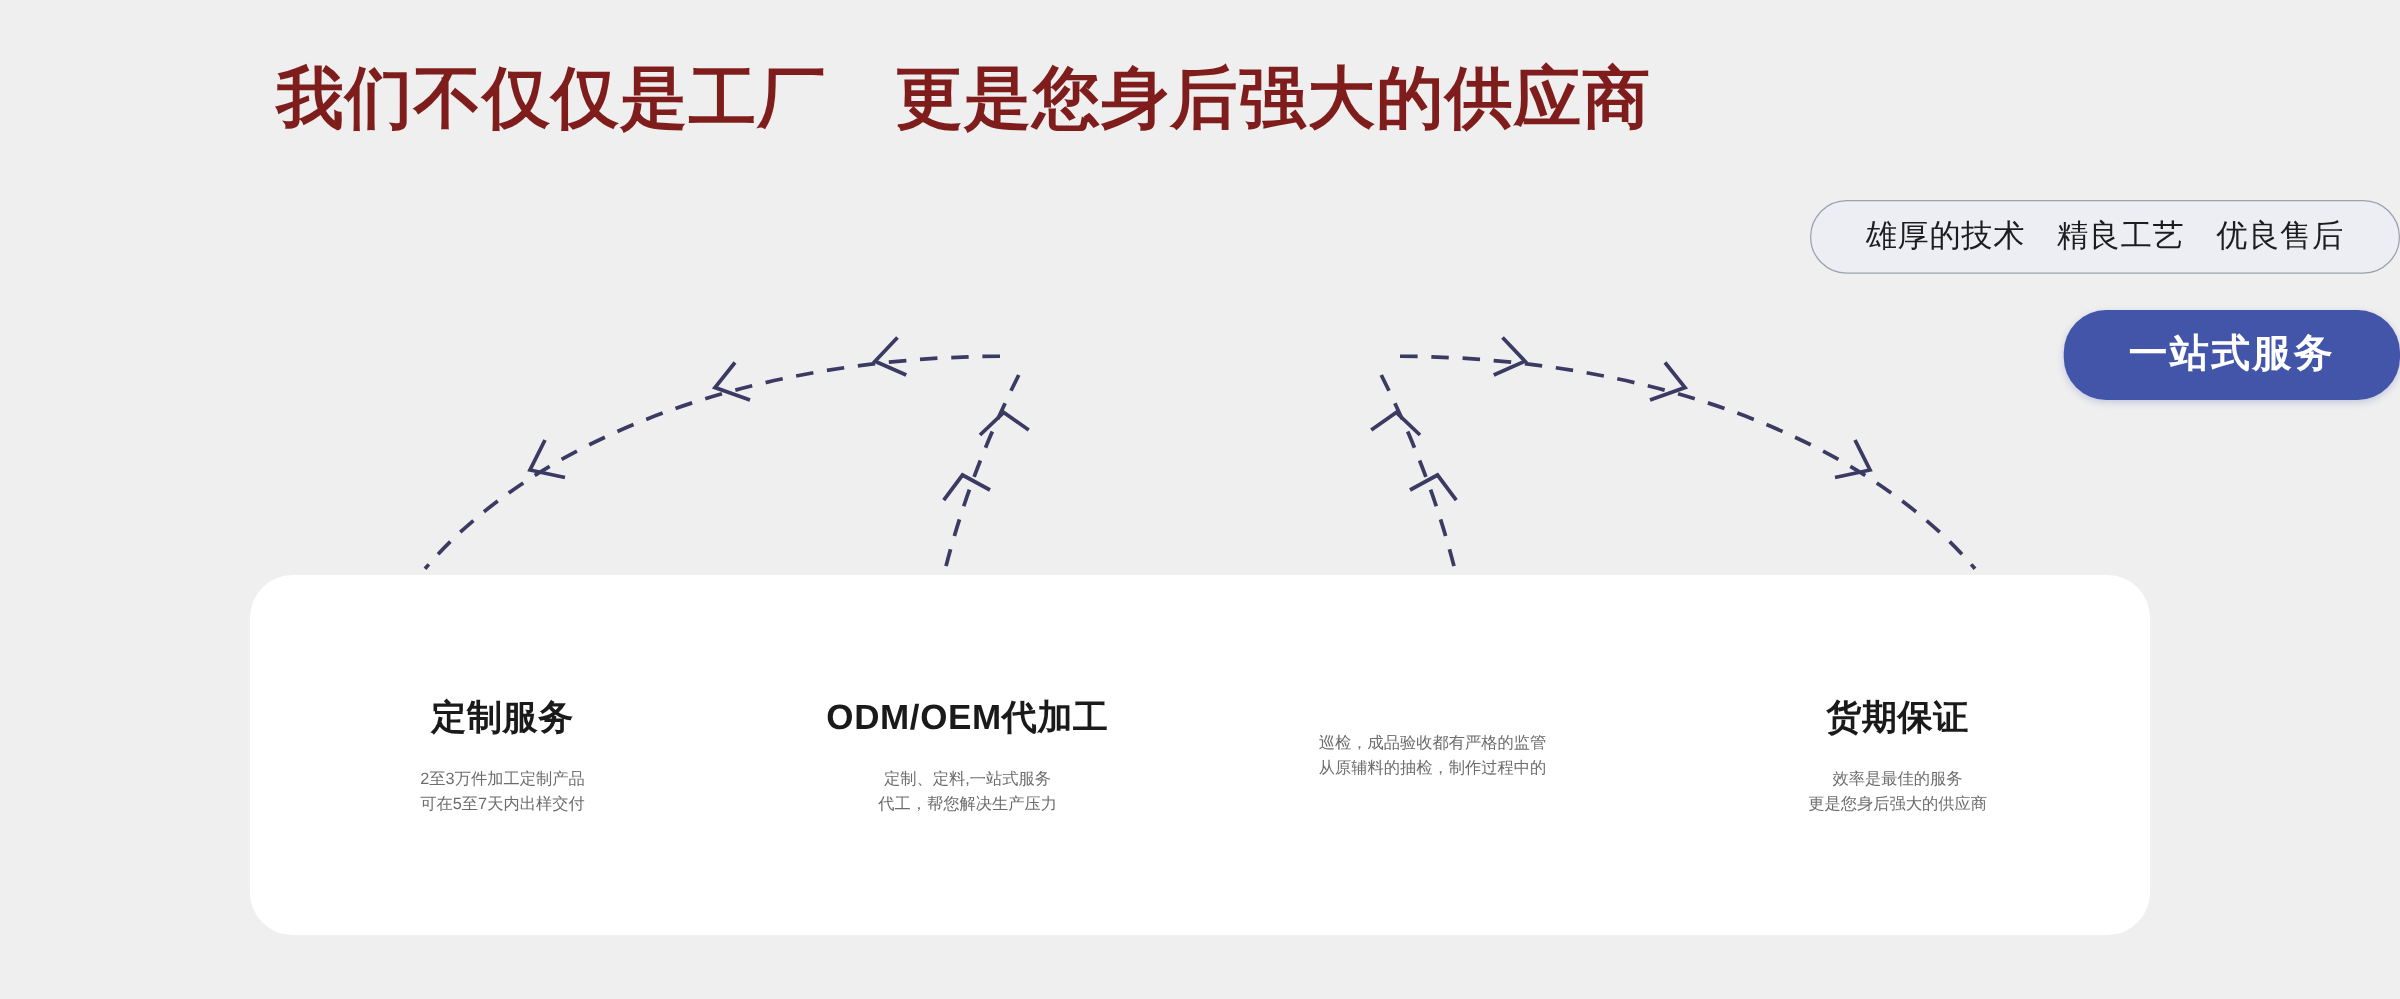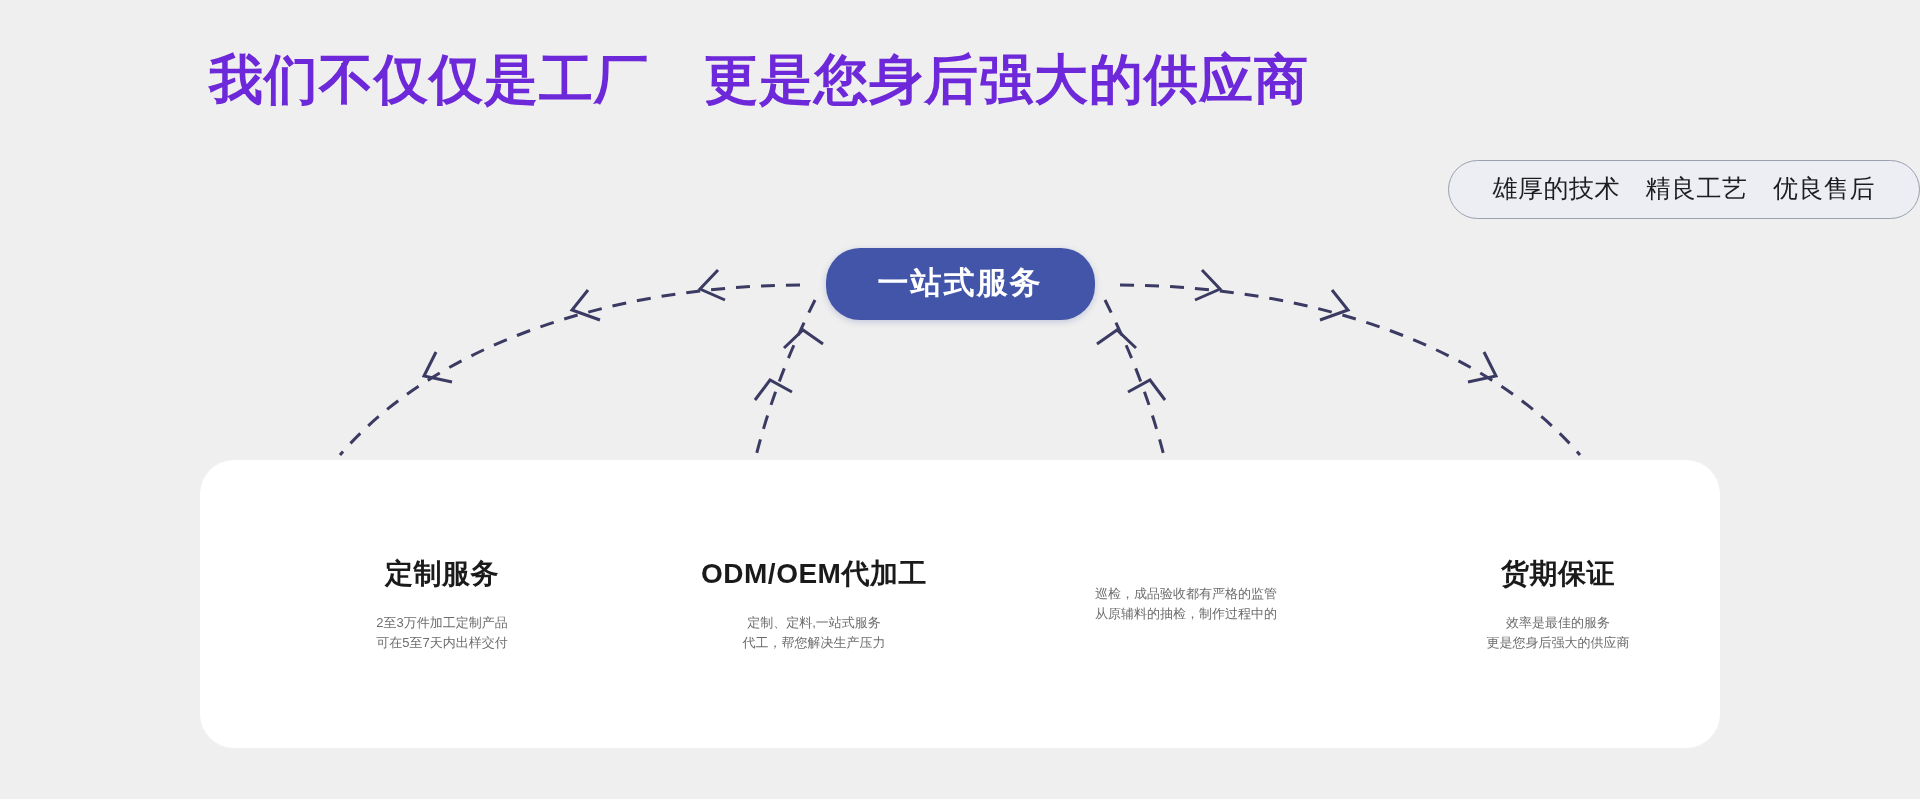--- a/index.html
+++ b/index.html
@@ -18,26 +18,26 @@
   .stage {
     position: relative;
     width: 1920px;
     height: 799px;
   }
 
   
   .headline {
     position: absolute;
     top: 48px;
-    left: 0;
+    left: 12px;
     width: 1518px;
     text-align: center;
     font-size: 54px;
     font-weight: bold;
-    color: #6d28d9;
+    color: #7f1d1d;
     letter-spacing: 1px;
     white-space: pre;
     line-height: 1.18;
   }
 
   
   .subpill-wrap {
     position: absolute;
     top: 160px;
     left: 0;
@@ -66,21 +66,21 @@
     height: 799px;
     pointer-events: none;
   }
 
   
   .center-btn-wrap {
     position: absolute;
     top: 248px;
     left: 0;
     width: 1920px;
-    text-align: center;
+    text-align: right;
   }
   .center-btn {
     display: inline-block;
     background: #4355a8;
     color: #ffffff;
     border-radius: 34px;
     padding: 14px 52px 16px 52px;
     font-size: 31px;
     font-weight: bold;
     letter-spacing: 2px;
@@ -98,21 +98,20 @@
     border-radius: 34px;
   }
   .card-cols {
     display: flex;
     width: 100%;
     height: 100%;
     align-items: center;
     justify-content: center;
     padding: 0 16px;
     box-sizing: border-box;
-    margin-left: 40px;
   }
   .col {
     flex: 1 1 0;
     text-align: center;
     padding: 0 6px;
     box-sizing: border-box;
   }
   .col-title {
     font-size: 28px;
     font-weight: bold;

